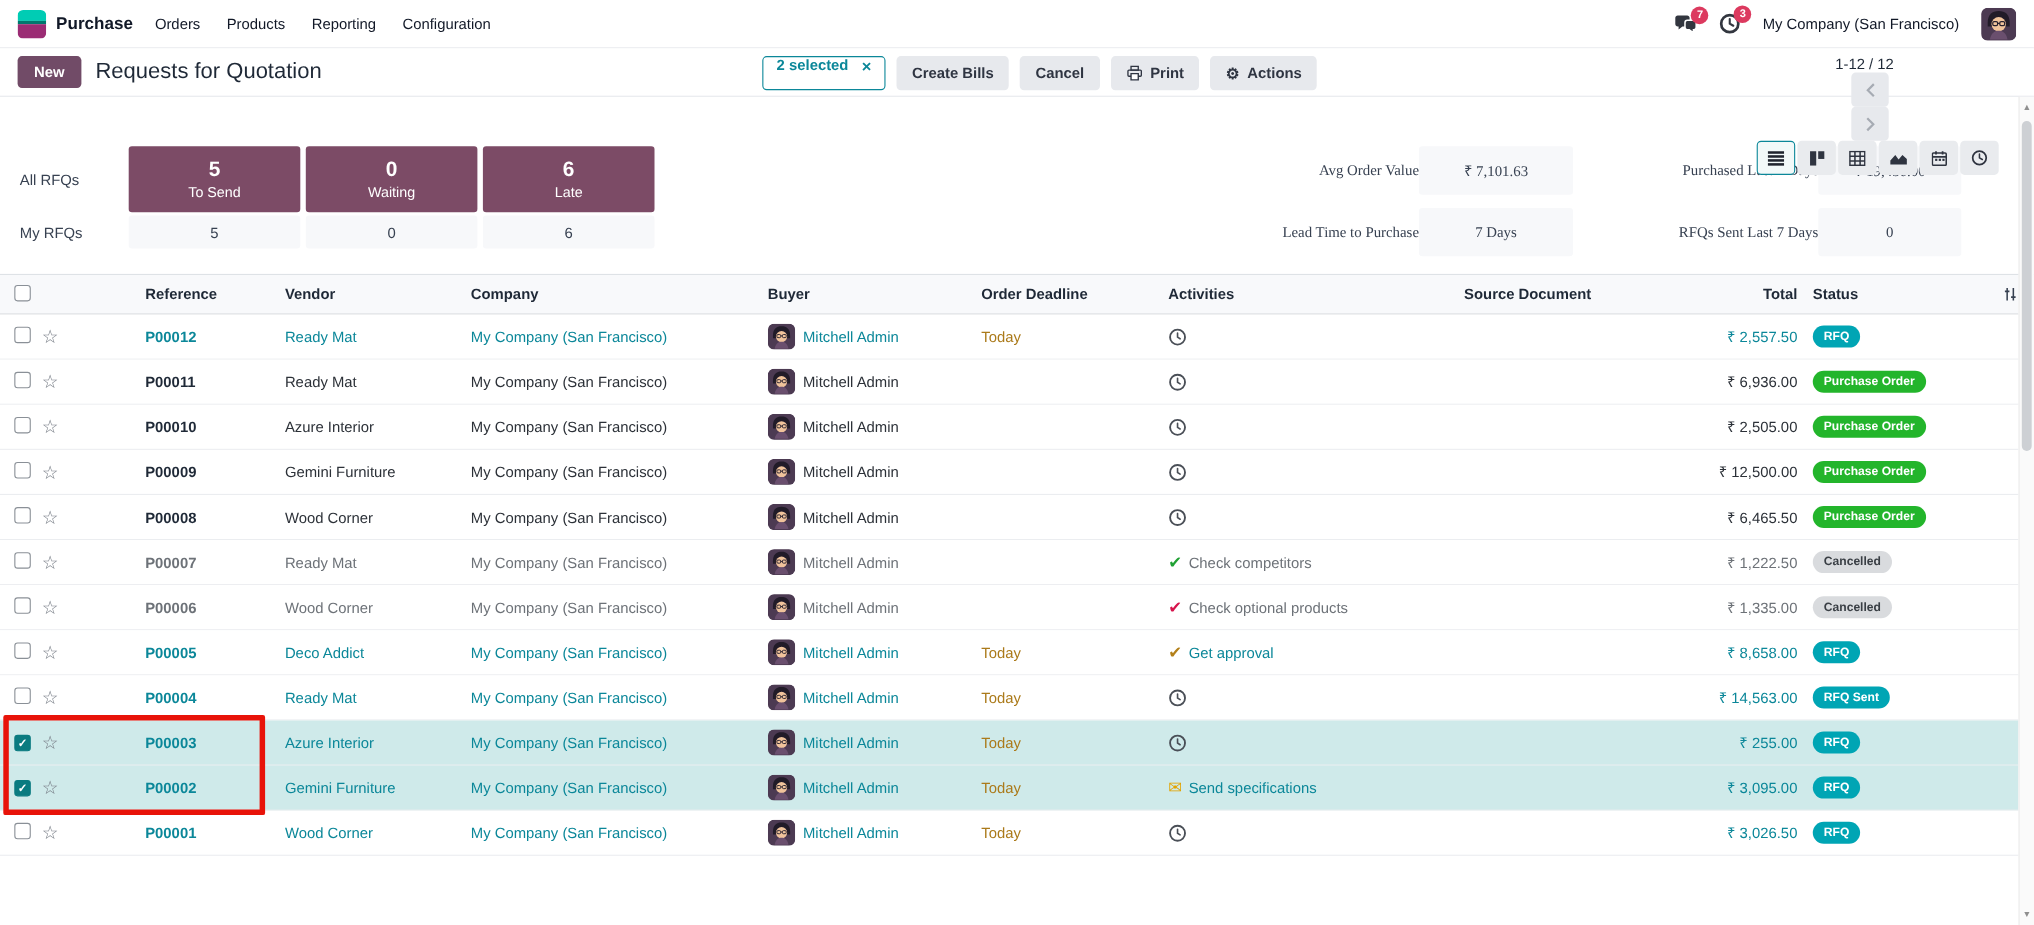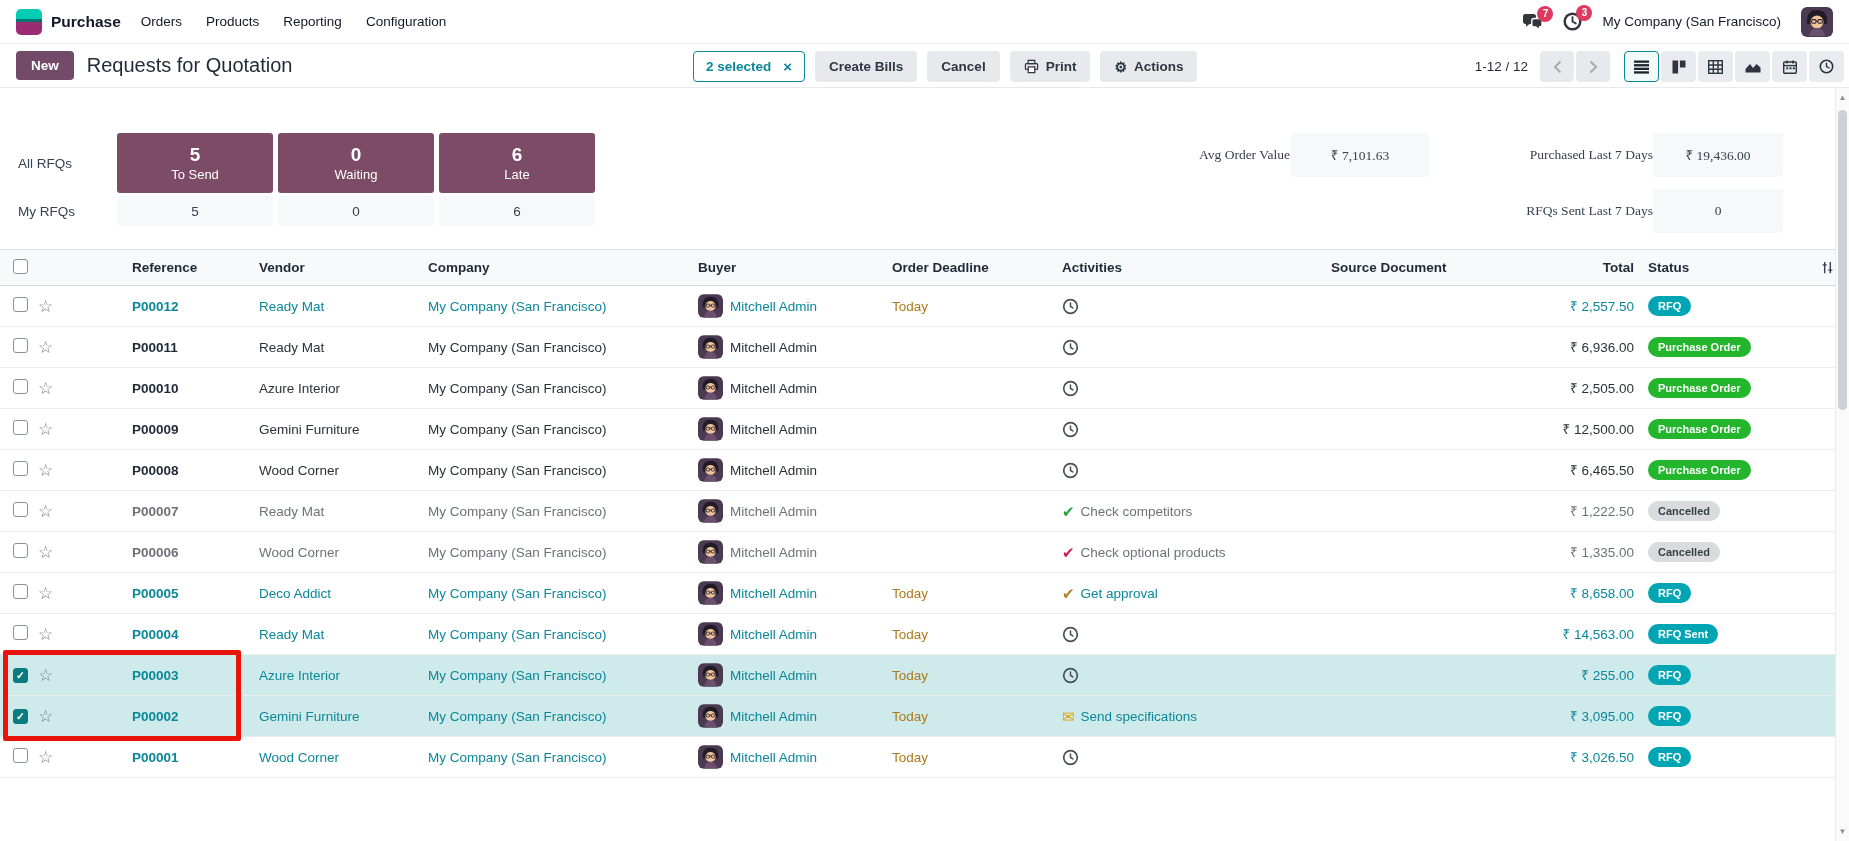--- a/index.html
+++ b/index.html
@@ -19,24 +19,24 @@
   .ibadge { position:relative; display:inline-flex; }
   .count { position:absolute; top:-7px; right:-10px; background:#dc3a5f; color:#fff; font-size:10px; font-weight:700; min-width:16px; height:16px; line-height:16px; text-align:center; border-radius:9px; padding:0 2px; }
   .company-name { color:#111827; }
   .avatar { border-radius:6px; overflow:hidden; display:inline-flex; }
 
   
   .control-panel { height:44px; border-bottom:1px solid #e7e9ed; display:flex; align-items:center; padding:0 16px; position:relative; background:#fff; }
   .btn-new { background:#714b67; color:#fff; font-weight:600; padding:7px 15px; border-radius:4px; border:none; font-size:13.5px; cursor:pointer; }
   .cp-title { font-size:20px; color:#1f2937; margin-left:13px; }
   .cp-center { position:absolute; left:693px; top:7px; display:flex; gap:10px; align-items:center; }
-  .sel-badge { display:flex; align-items:center; gap:12px; border:1px solid #0b8799; color:#0b8799; border-radius:4px; height:31px; padding:0 12px; font-weight:600; background:#fff; }
+  .sel-badge { display:flex; gap:12px; border:1px solid #0b8799; color:#0b8799; border-radius:4px; height:31px; padding:0 12px; font-weight:600; background:#fff; }
   .sel-close { cursor:pointer; font-size:15px; font-weight:700; }
   .btn { background:#e7e9ed; color:#2f3542; border:none; border-radius:4px; height:31px; padding:0 14px; font-weight:600; font-size:13.5px; display:flex; align-items:center; gap:7px; cursor:pointer; }
-  .cp-right { position:absolute; right:5px; top:7px; display:flex; align-items:center; }
+  .cp-right { position:absolute; right:32px; top:7px; display:flex; align-items:center;flex-direction:column; }
   .pager-val { color:#1f2937; margin-right:12px; }
   .pager-btn { width:34px; height:31px; background:#e7e9ed; border-radius:4px; display:flex; align-items:center; justify-content:center; cursor:pointer; margin-right:2px; }
   .views { display:flex; gap:2px; margin-left:12px; }
   .view-btn { width:35px; height:31px; background:#e9ebee; border-radius:4px; display:flex; align-items:center; justify-content:center; cursor:pointer; }
   .view-btn.active { background:#f2f9f9; border:1px solid #0b8799; }
 
   
   .dashboard { height:162px; border-bottom:1px solid #dee2e6; padding:45px 0 0 18px; display:flex; background:#fff; }
   .dash-left { display:grid; grid-template-columns:94px 156px 156px 156px; grid-template-rows:60px 30px; column-gap:5px; row-gap:3px; align-items:center; }
   .dash-row-label { color:#374151; }
@@ -255,20 +255,24 @@
     <div class="dash-sub">5</div>
     <div class="dash-sub">0</div>
     <div class="dash-sub">6</div>
   </div>
   <div class="dash-right">
     <div class="stat-col a">
       <div class="stat-row">
         <span class="stat-label">Avg Order Value</span>
         <span class="stat-box">₹ 7,101.63</span>
       </div>
+      <div class="stat-row">
+        <span class="stat-label">Lead Time to Purchase</span>
+        <span class="stat-box">7 Days</span>
+      </div>
     </div>
     <div class="stat-col b">
       <div class="stat-row">
         <span class="stat-label">Purchased Last 7 Days</span>
         <span class="stat-box">₹ 19,436.00</span>
       </div>
       <div class="stat-row">
         <span class="stat-label">RFQs Sent Last 7 Days</span>
         <span class="stat-box">0</span>
       </div>

